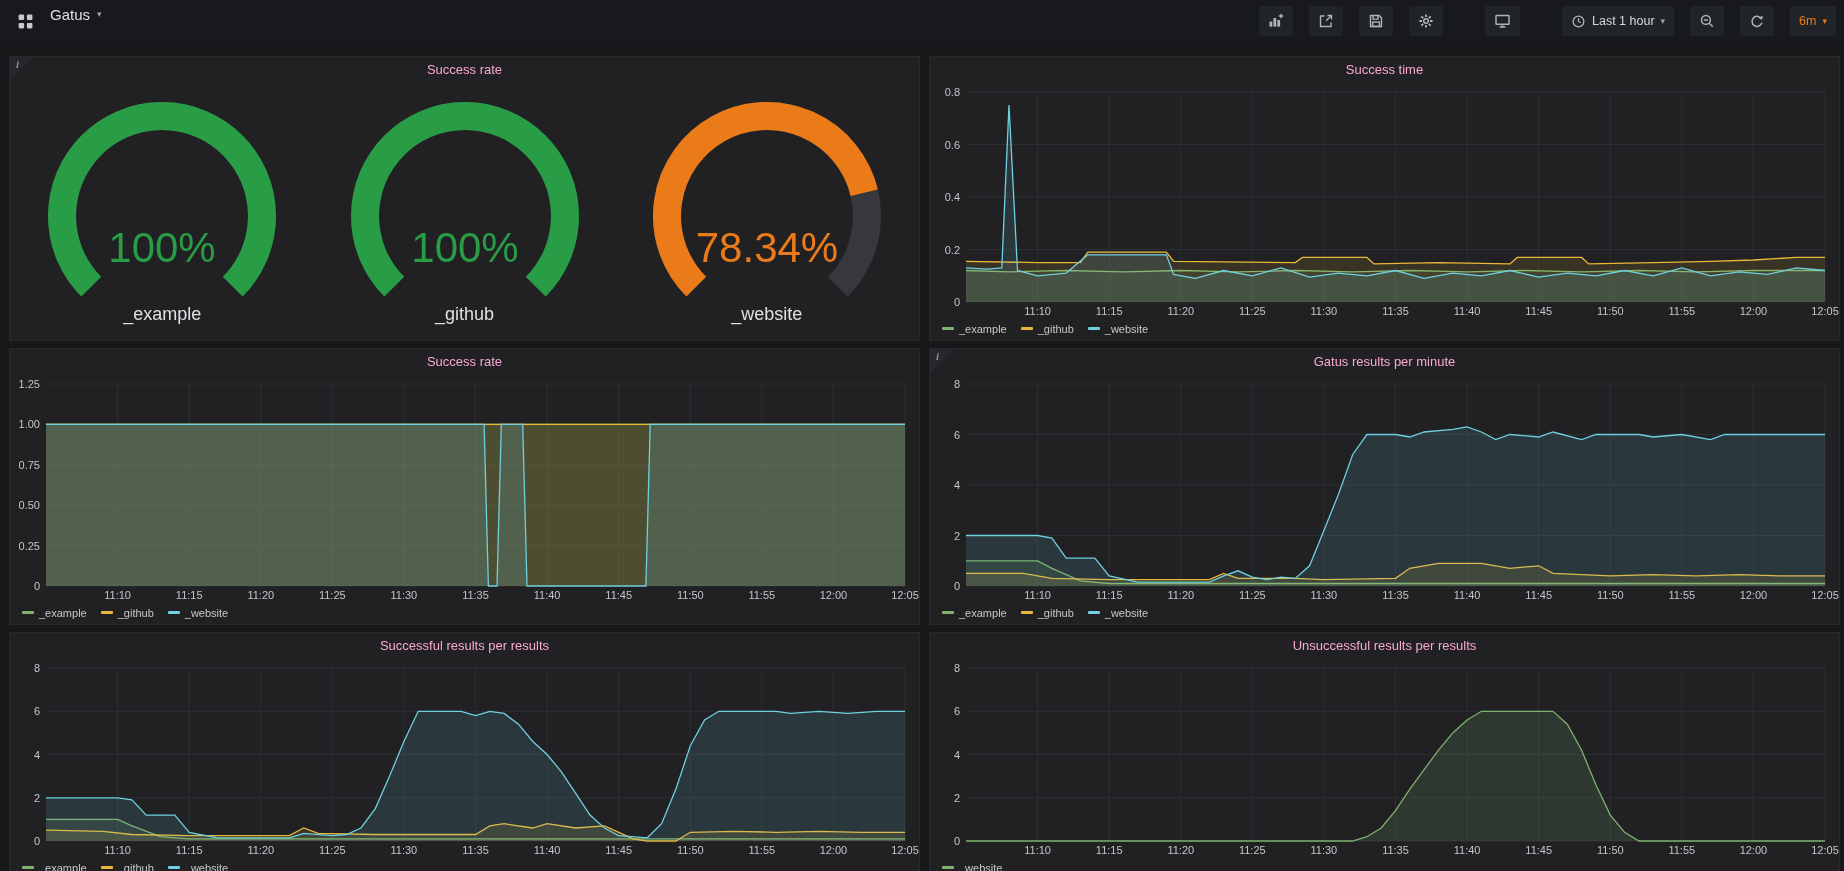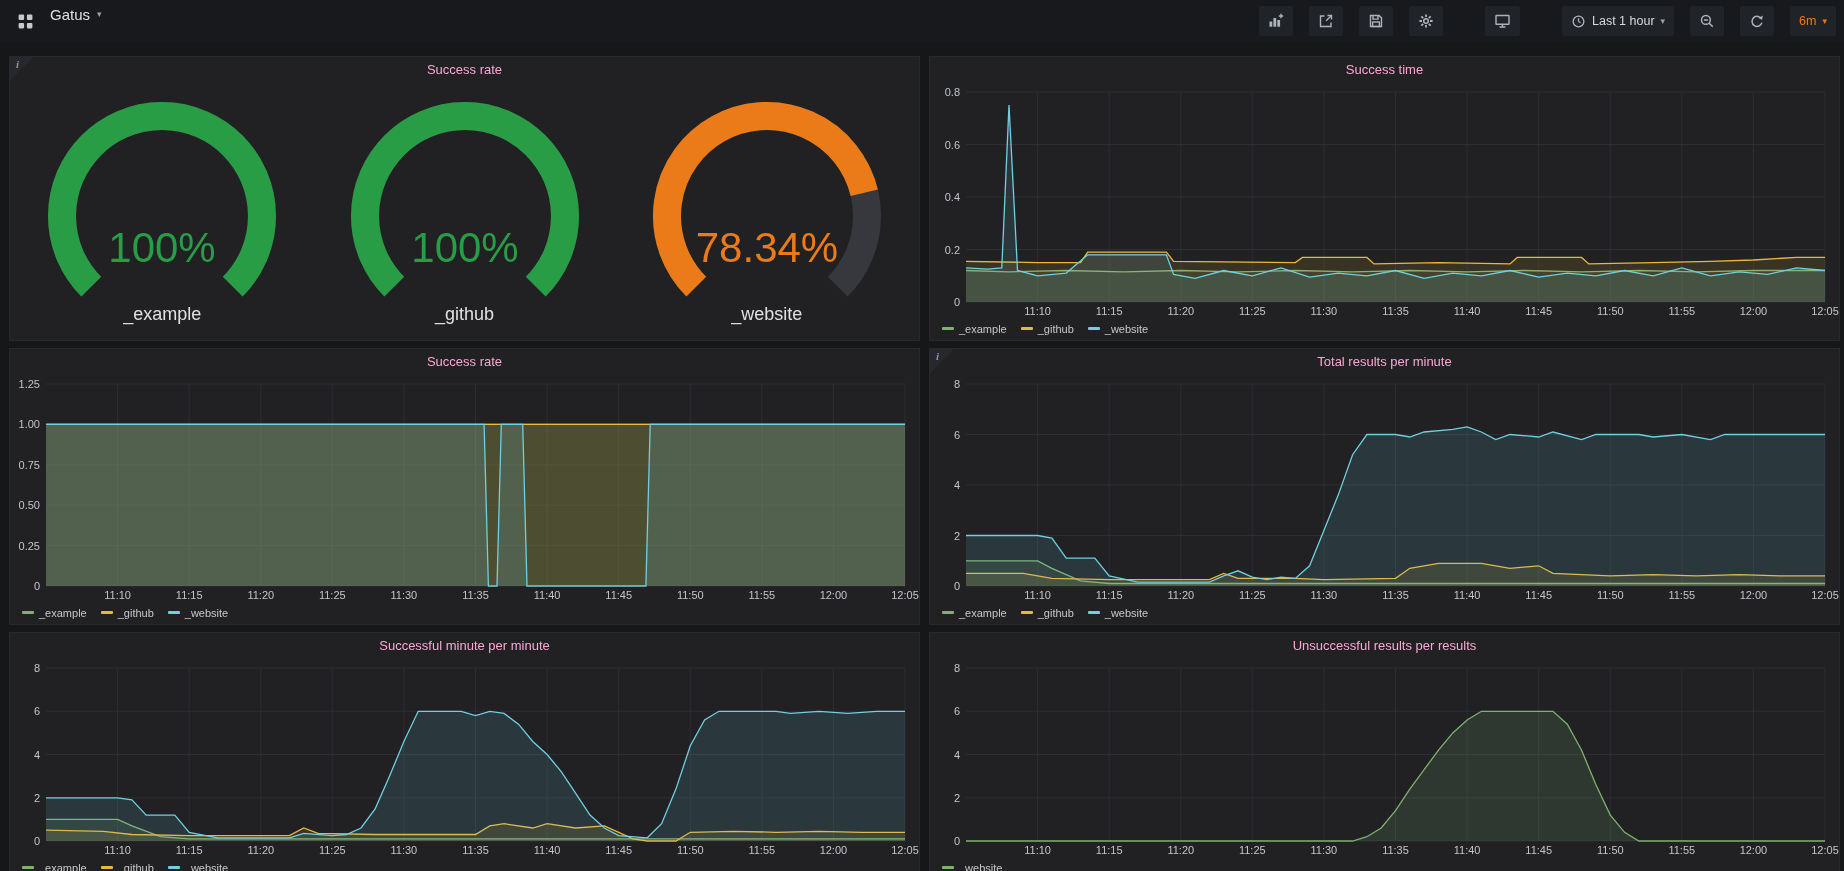--- a/index.html
+++ b/index.html
@@ -281,21 +281,21 @@
           <span class="legend-swatch" style="background: rgb(110, 208, 224);"></span>
           <span>_website</span>
         </span>
       </div>
   </section>
 
   <section class="panel">
     <div class="corner-info">
       <span>i</span>
     </div>
-    <h2 class="panel-title">Total results per minute</h2>
+    <h2 class="panel-title">Gatus results per minute</h2>
     <div class="chart"><svg width="909" height="229">
           <line x1="107.6" x2="107.6" y1="9" y2="211" stroke="#2c2e33" stroke-width="1"></line>
           <text x="107.6" y="224" text-anchor="middle" font-size="11" fill="#c3c5c8">11:10</text>
           <line x1="179.2" x2="179.2" y1="9" y2="211" stroke="#2c2e33" stroke-width="1"></line>
           <text x="179.2" y="224" text-anchor="middle" font-size="11" fill="#c3c5c8">11:15</text>
           <line x1="250.8" x2="250.8" y1="9" y2="211" stroke="#2c2e33" stroke-width="1"></line>
           <text x="250.8" y="224" text-anchor="middle" font-size="11" fill="#c3c5c8">11:20</text>
           <line x1="322.3" x2="322.3" y1="9" y2="211" stroke="#2c2e33" stroke-width="1"></line>
           <text x="322.3" y="224" text-anchor="middle" font-size="11" fill="#c3c5c8">11:25</text>
           <line x1="393.9" x2="393.9" y1="9" y2="211" stroke="#2c2e33" stroke-width="1"></line>
@@ -341,21 +341,21 @@
           <span>_github</span>
         </span>
         <span class="legend-item">
           <span class="legend-swatch" style="background: rgb(110, 208, 224);"></span>
           <span>_website</span>
         </span>
       </div>
   </section>
 
   <section class="panel">
-    <h2 class="panel-title">Successful minute per minute</h2>
+    <h2 class="panel-title">Successful results per results</h2>
     <div class="chart"><svg width="909" height="200">
           <line x1="107.6" x2="107.6" y1="9" y2="182" stroke="#2c2e33" stroke-width="1"></line>
           <text x="107.6" y="195" text-anchor="middle" font-size="11" fill="#c3c5c8">11:10</text>
           <line x1="179.2" x2="179.2" y1="9" y2="182" stroke="#2c2e33" stroke-width="1"></line>
           <text x="179.2" y="195" text-anchor="middle" font-size="11" fill="#c3c5c8">11:15</text>
           <line x1="250.8" x2="250.8" y1="9" y2="182" stroke="#2c2e33" stroke-width="1"></line>
           <text x="250.8" y="195" text-anchor="middle" font-size="11" fill="#c3c5c8">11:20</text>
           <line x1="322.3" x2="322.3" y1="9" y2="182" stroke="#2c2e33" stroke-width="1"></line>
           <text x="322.3" y="195" text-anchor="middle" font-size="11" fill="#c3c5c8">11:25</text>
           <line x1="393.9" x2="393.9" y1="9" y2="182" stroke="#2c2e33" stroke-width="1"></line>

